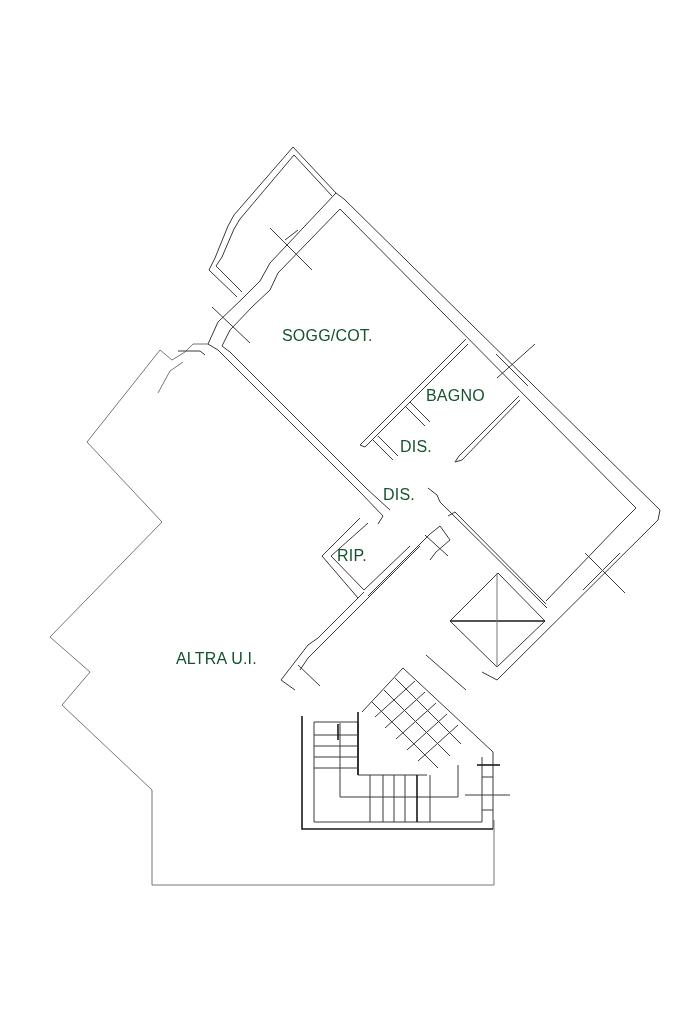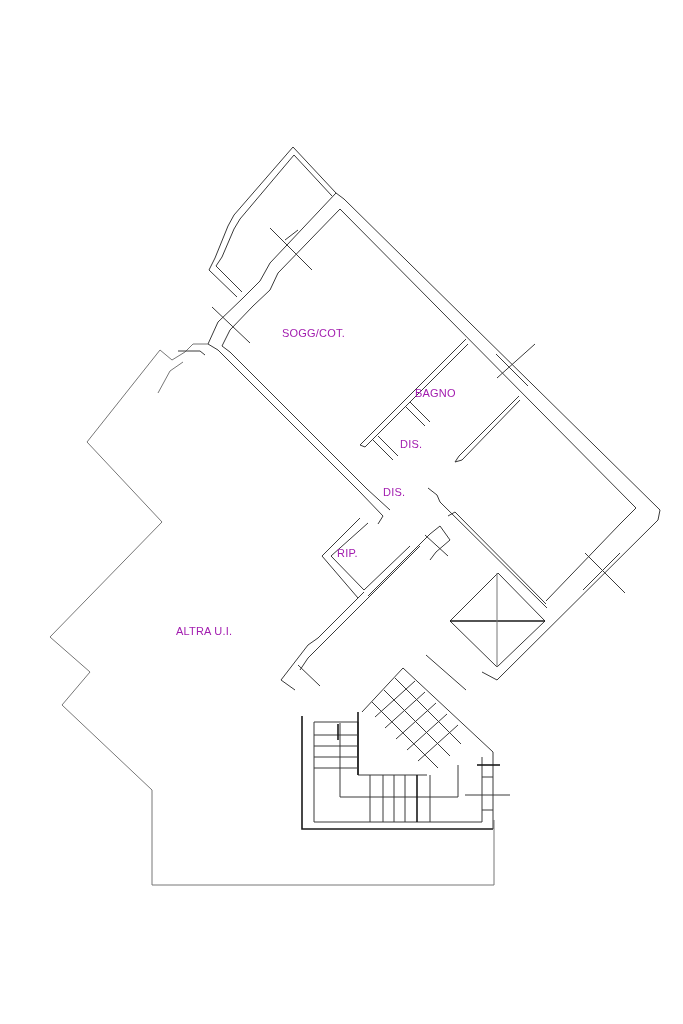--- a/index.html
+++ b/index.html
@@ -1,21 +1,21 @@
 <!DOCTYPE html>
 <html><head>
 <meta charset="utf-8">
 <style>
   html, body { margin: 0; padding: 0; background: #ffffff; }
   body { width: 683px; height: 1024px; position: relative; overflow: hidden; }
   svg { position: absolute; left: 0; top: 0; }
   .w { fill: none; stroke: #3a3a3a; stroke-width: 1; }
   .wd { fill: none; stroke: #1a1a1a; stroke-width: 1.6; }
   .wg { fill: none; stroke: #777; stroke-width: 1; }
-  .lbl { position: absolute; font-family: "Liberation Sans", sans-serif; font-size: 11px; color: #a21caf; white-space: nowrap; letter-spacing: 0.2px; }
+  .lbl { position: absolute; font-family: "Liberation Sans", sans-serif; font-size: 16px; color: #14532d; white-space: nowrap; letter-spacing: 0.2px; }
 </style>
 </head>
 <body>
 
 <svg width="683" height="1024" viewBox="0 0 683 1024">
 
   <g>
     <polyline class="w" points="237,297 209,270 215,258 228,226 234,215 293,147 336,193"></polyline>
     <polyline class="w" points="242,292 216,266 222,257 234,229 240,219 294,155 332,196"></polyline>
   </g>
@@ -102,17 +102,17 @@
     </g>
     <line class="wd" x1="477" y1="765" x2="500" y2="765"></line>
     <line class="w" x1="465" y1="795" x2="510" y2="795"></line>
     <line class="w" x1="482" y1="777" x2="493" y2="777"></line>
     <line class="w" x1="482" y1="810" x2="493" y2="810"></line>
     <line class="wd" x1="338" y1="724" x2="338" y2="740"></line>
   </g>
 </svg>
 
 <div class="lbl" style="left:282px;top:327px;">SOGG/COT.</div>
-<div class="lbl" style="left:415px;top:387px;">BAGNO</div>
+<div class="lbl" style="left:426px;top:387px;">BAGNO</div>
 <div class="lbl" style="left:400px;top:438px;">DIS.</div>
 <div class="lbl" style="left:383px;top:486px;">DIS.</div>
 <div class="lbl" style="left:337px;top:547px;">RIP.</div>
-<div class="lbl" style="left:176px;top:625px;">ALTRA U.I.</div>
+<div class="lbl" style="left:176px;top:650px;">ALTRA U.I.</div>
 
 </body></html>

